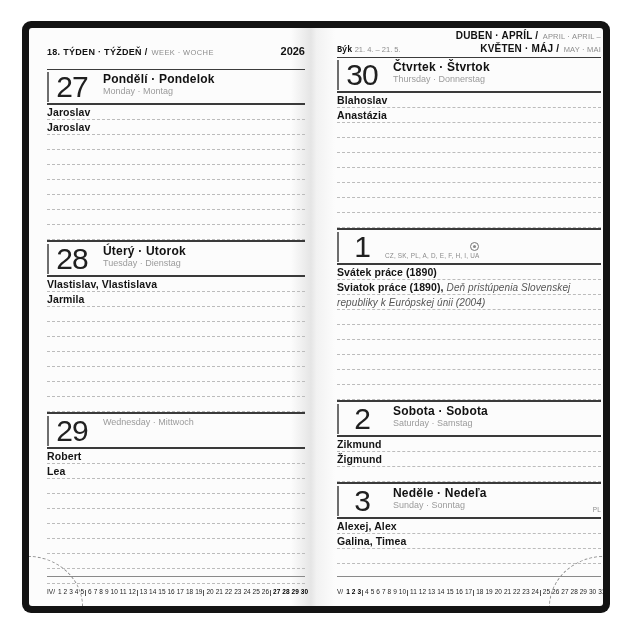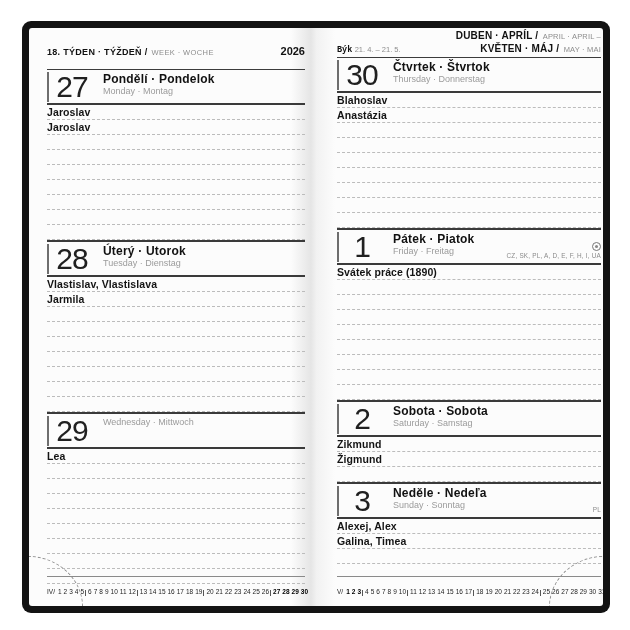--- a/index.html
+++ b/index.html
@@ -134,20 +134,21 @@
               <div class="rline"></div>
               <div class="rline"></div>
               <div class="rline"></div>
               <div class="rline"></div>
               <div class="rline"></div>
               <div class="rline"></div>
               <div class="rline"></div>
               <div class="rline"></div>
               <div class="rline"></div>
               <div class="entries">
+                <div class="entry"><span class="e-bold">Robert</span></div>
                 <div class="entry"><span class="e-bold">Lea</span></div>
               </div>
             </div>
           </div>
         </div>
       <div class="month-strip" id="strip-left"><span class="ms-prefix">IV/</span><span class="ms-tok">1</span><span class="ms-tok">2</span><span class="ms-tok">3</span><span class="ms-tok">4</span><span class="ms-tok">5</span><span class="ms-tick"></span><span class="ms-tok">6</span><span class="ms-tok">7</span><span class="ms-tok">8</span><span class="ms-tok">9</span><span class="ms-tok">10</span><span class="ms-tok">11</span><span class="ms-tok">12</span><span class="ms-tick"></span><span class="ms-tok">13</span><span class="ms-tok">14</span><span class="ms-tok">15</span><span class="ms-tok">16</span><span class="ms-tok">17</span><span class="ms-tok">18</span><span class="ms-tok">19</span><span class="ms-tick"></span><span class="ms-tok">20</span><span class="ms-tok">21</span><span class="ms-tok">22</span><span class="ms-tok">23</span><span class="ms-tok">24</span><span class="ms-tok">25</span><span class="ms-tok">26</span><span class="ms-tick"></span><span class="ms-tok bold">27</span><span class="ms-tok bold">28</span><span class="ms-tok bold">29</span><span class="ms-tok bold">30</span></div>
     </div>
 
     <div class="page-col right">
       <div class="month-header-row">
@@ -180,41 +181,38 @@
               <div class="entries">
                 <div class="entry"><span class="e-bold">Blahoslav</span></div>
                 <div class="entry"><span class="e-bold">Anastázia</span></div>
               </div>
             </div>
           </div>
           <div class="day-block">
             <div class="day-header">
               <span class="day-bar"></span>
               <div class="day-num">1</div>
-              <div class="day-titles">
-                <div class="day-t1">Pátek · Piatok</div>
-                <div class="day-t2">Friday · Freitag</div>
-              </div>
               <div class="day-annot">
                 <span class="holiday-icon"></span>
                 <div class="annot-text">CZ, SK, PL, A, D, E, F, H, I, UA</div>
               </div>
             </div>
             <div class="day-lines">
               <div class="rline"></div>
               <div class="rline"></div>
               <div class="rline"></div>
               <div class="rline"></div>
               <div class="rline"></div>
               <div class="rline"></div>
               <div class="rline"></div>
               <div class="rline"></div>
               <div class="rline"></div>
               <div class="entries">
                 <div class="entry"><span class="e-bold">Svátek práce (1890)</span></div>
+                <div class="entry"><span class="e-bold">Sviatok práce (1890), </span><span class="e-italic">Deň pristúpenia Slovenskej republiky k Európskej únii (2004)</span></div>
               </div>
             </div>
           </div>
           <div class="day-block">
             <div class="day-header">
               <span class="day-bar"></span>
               <div class="day-num">2</div>
               <div class="day-titles">
                 <div class="day-t1">Sobota · Sobota</div>
                 <div class="day-t2">Saturday · Samstag</div>

